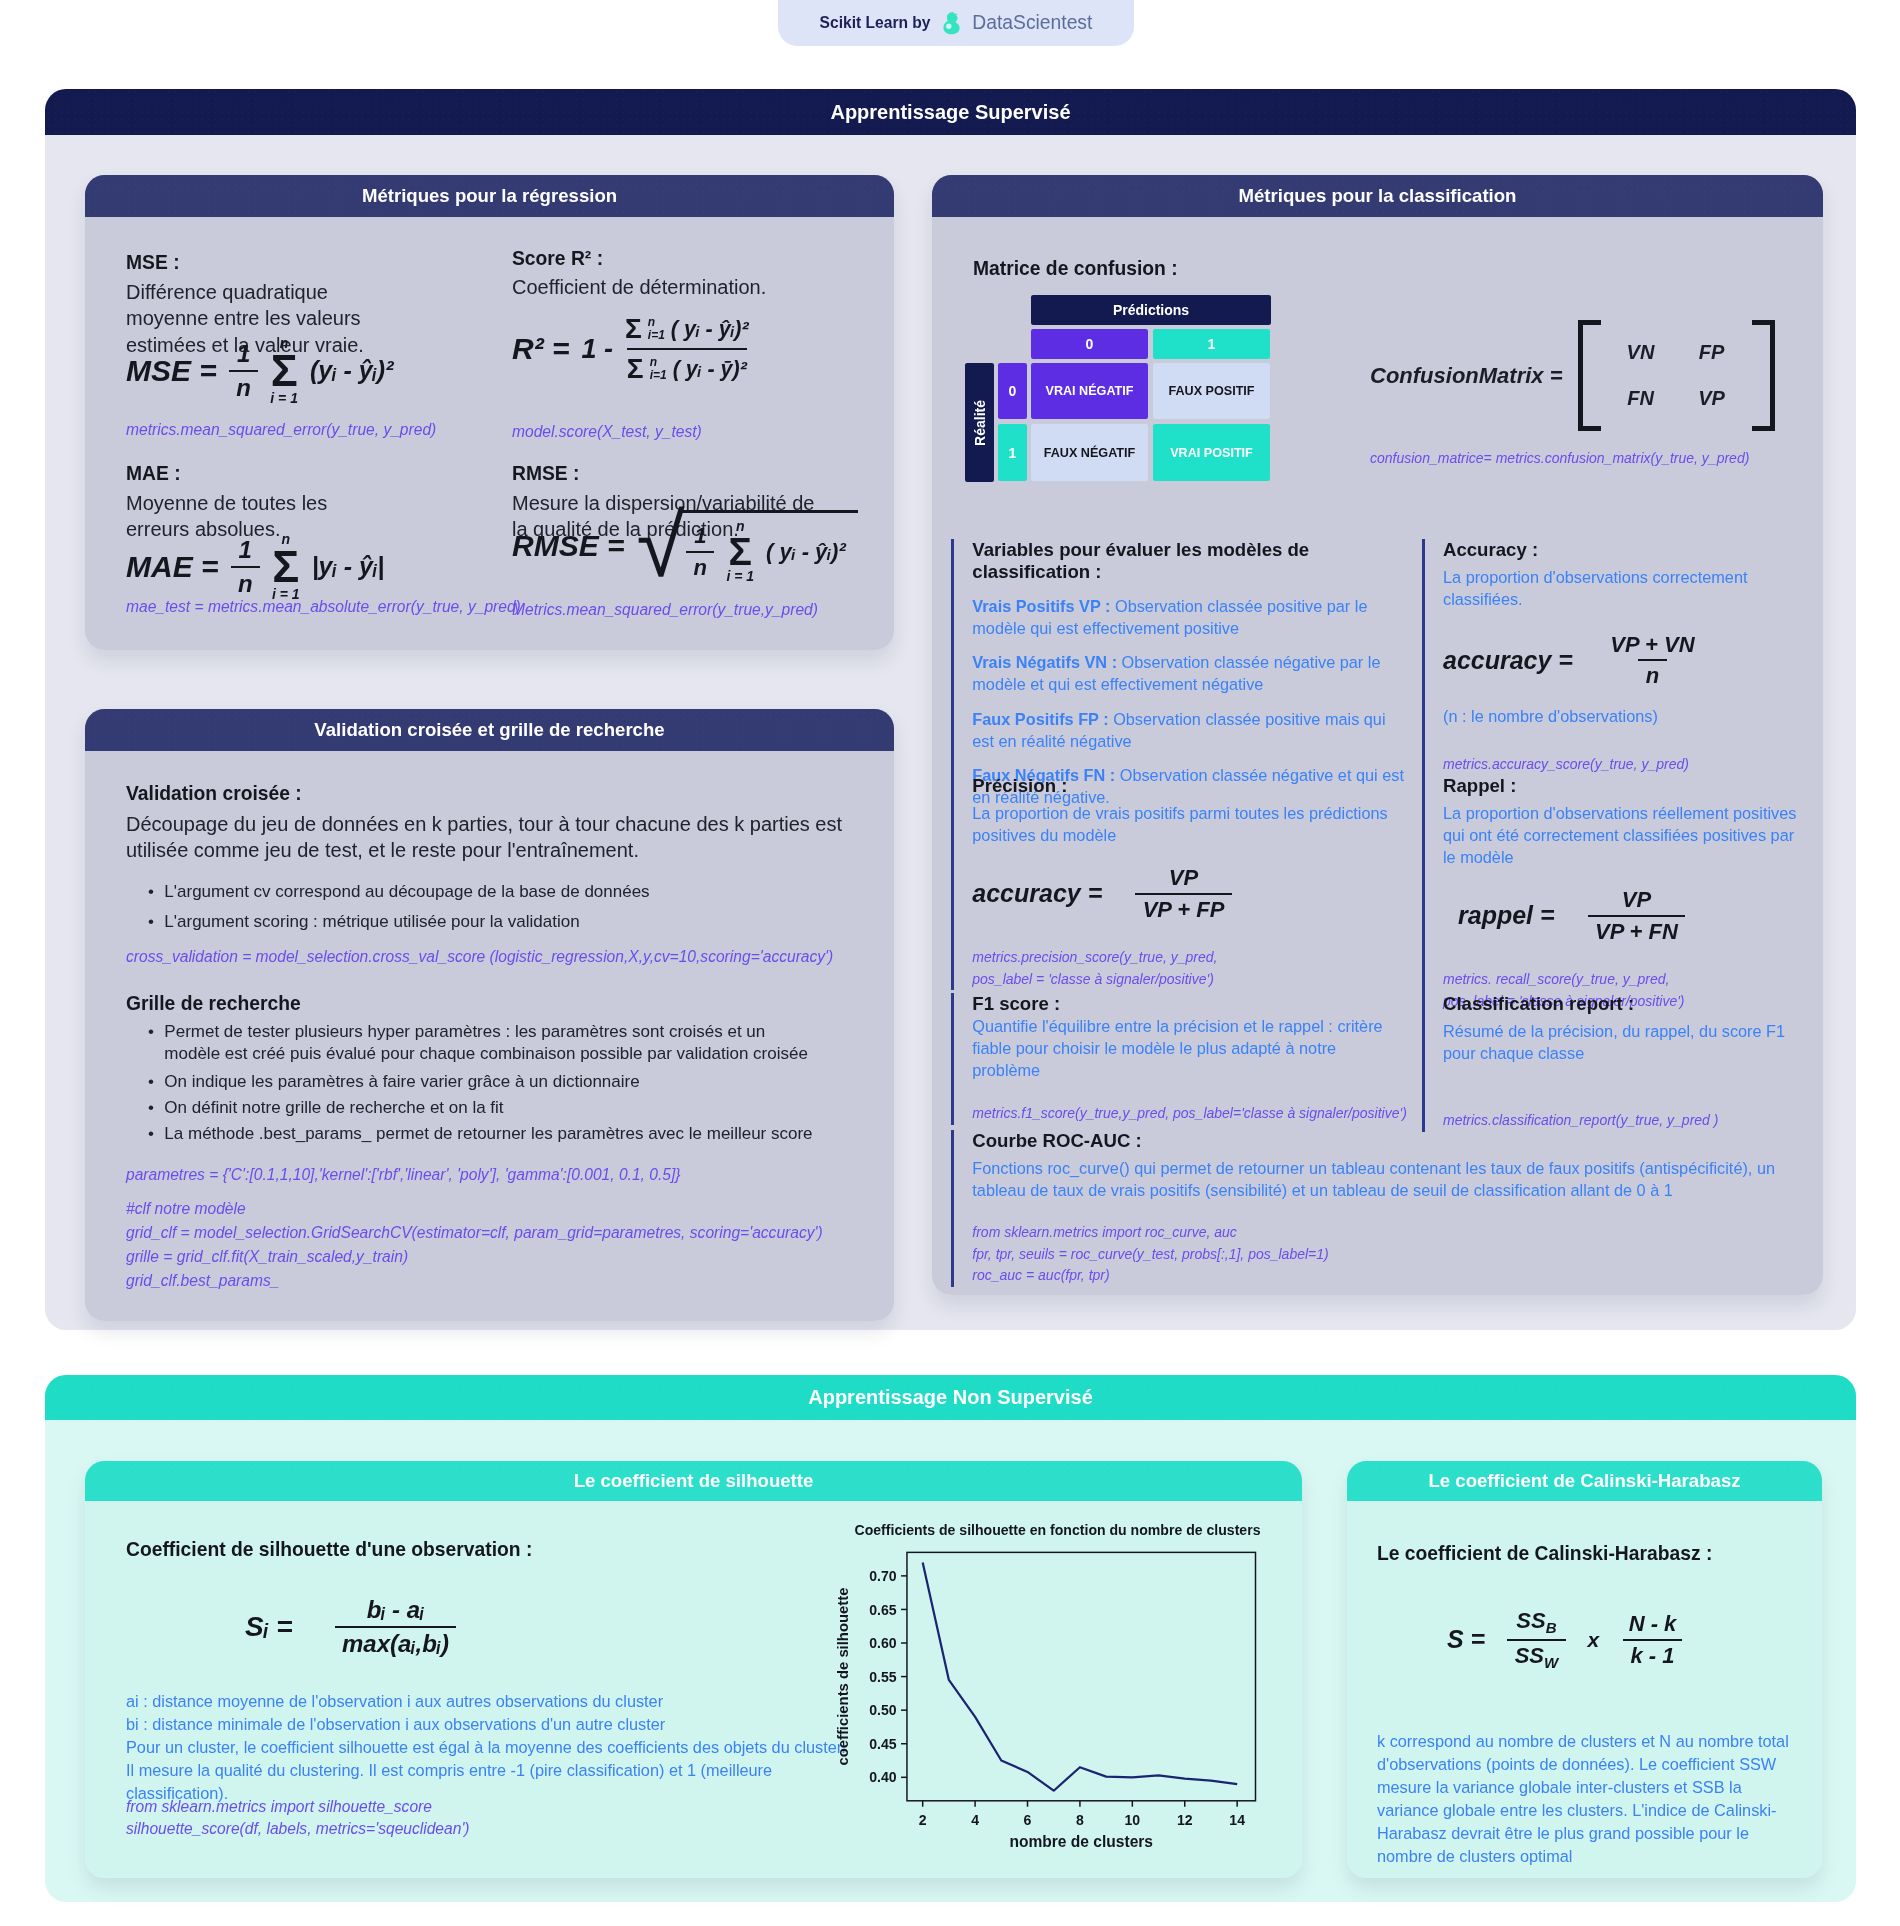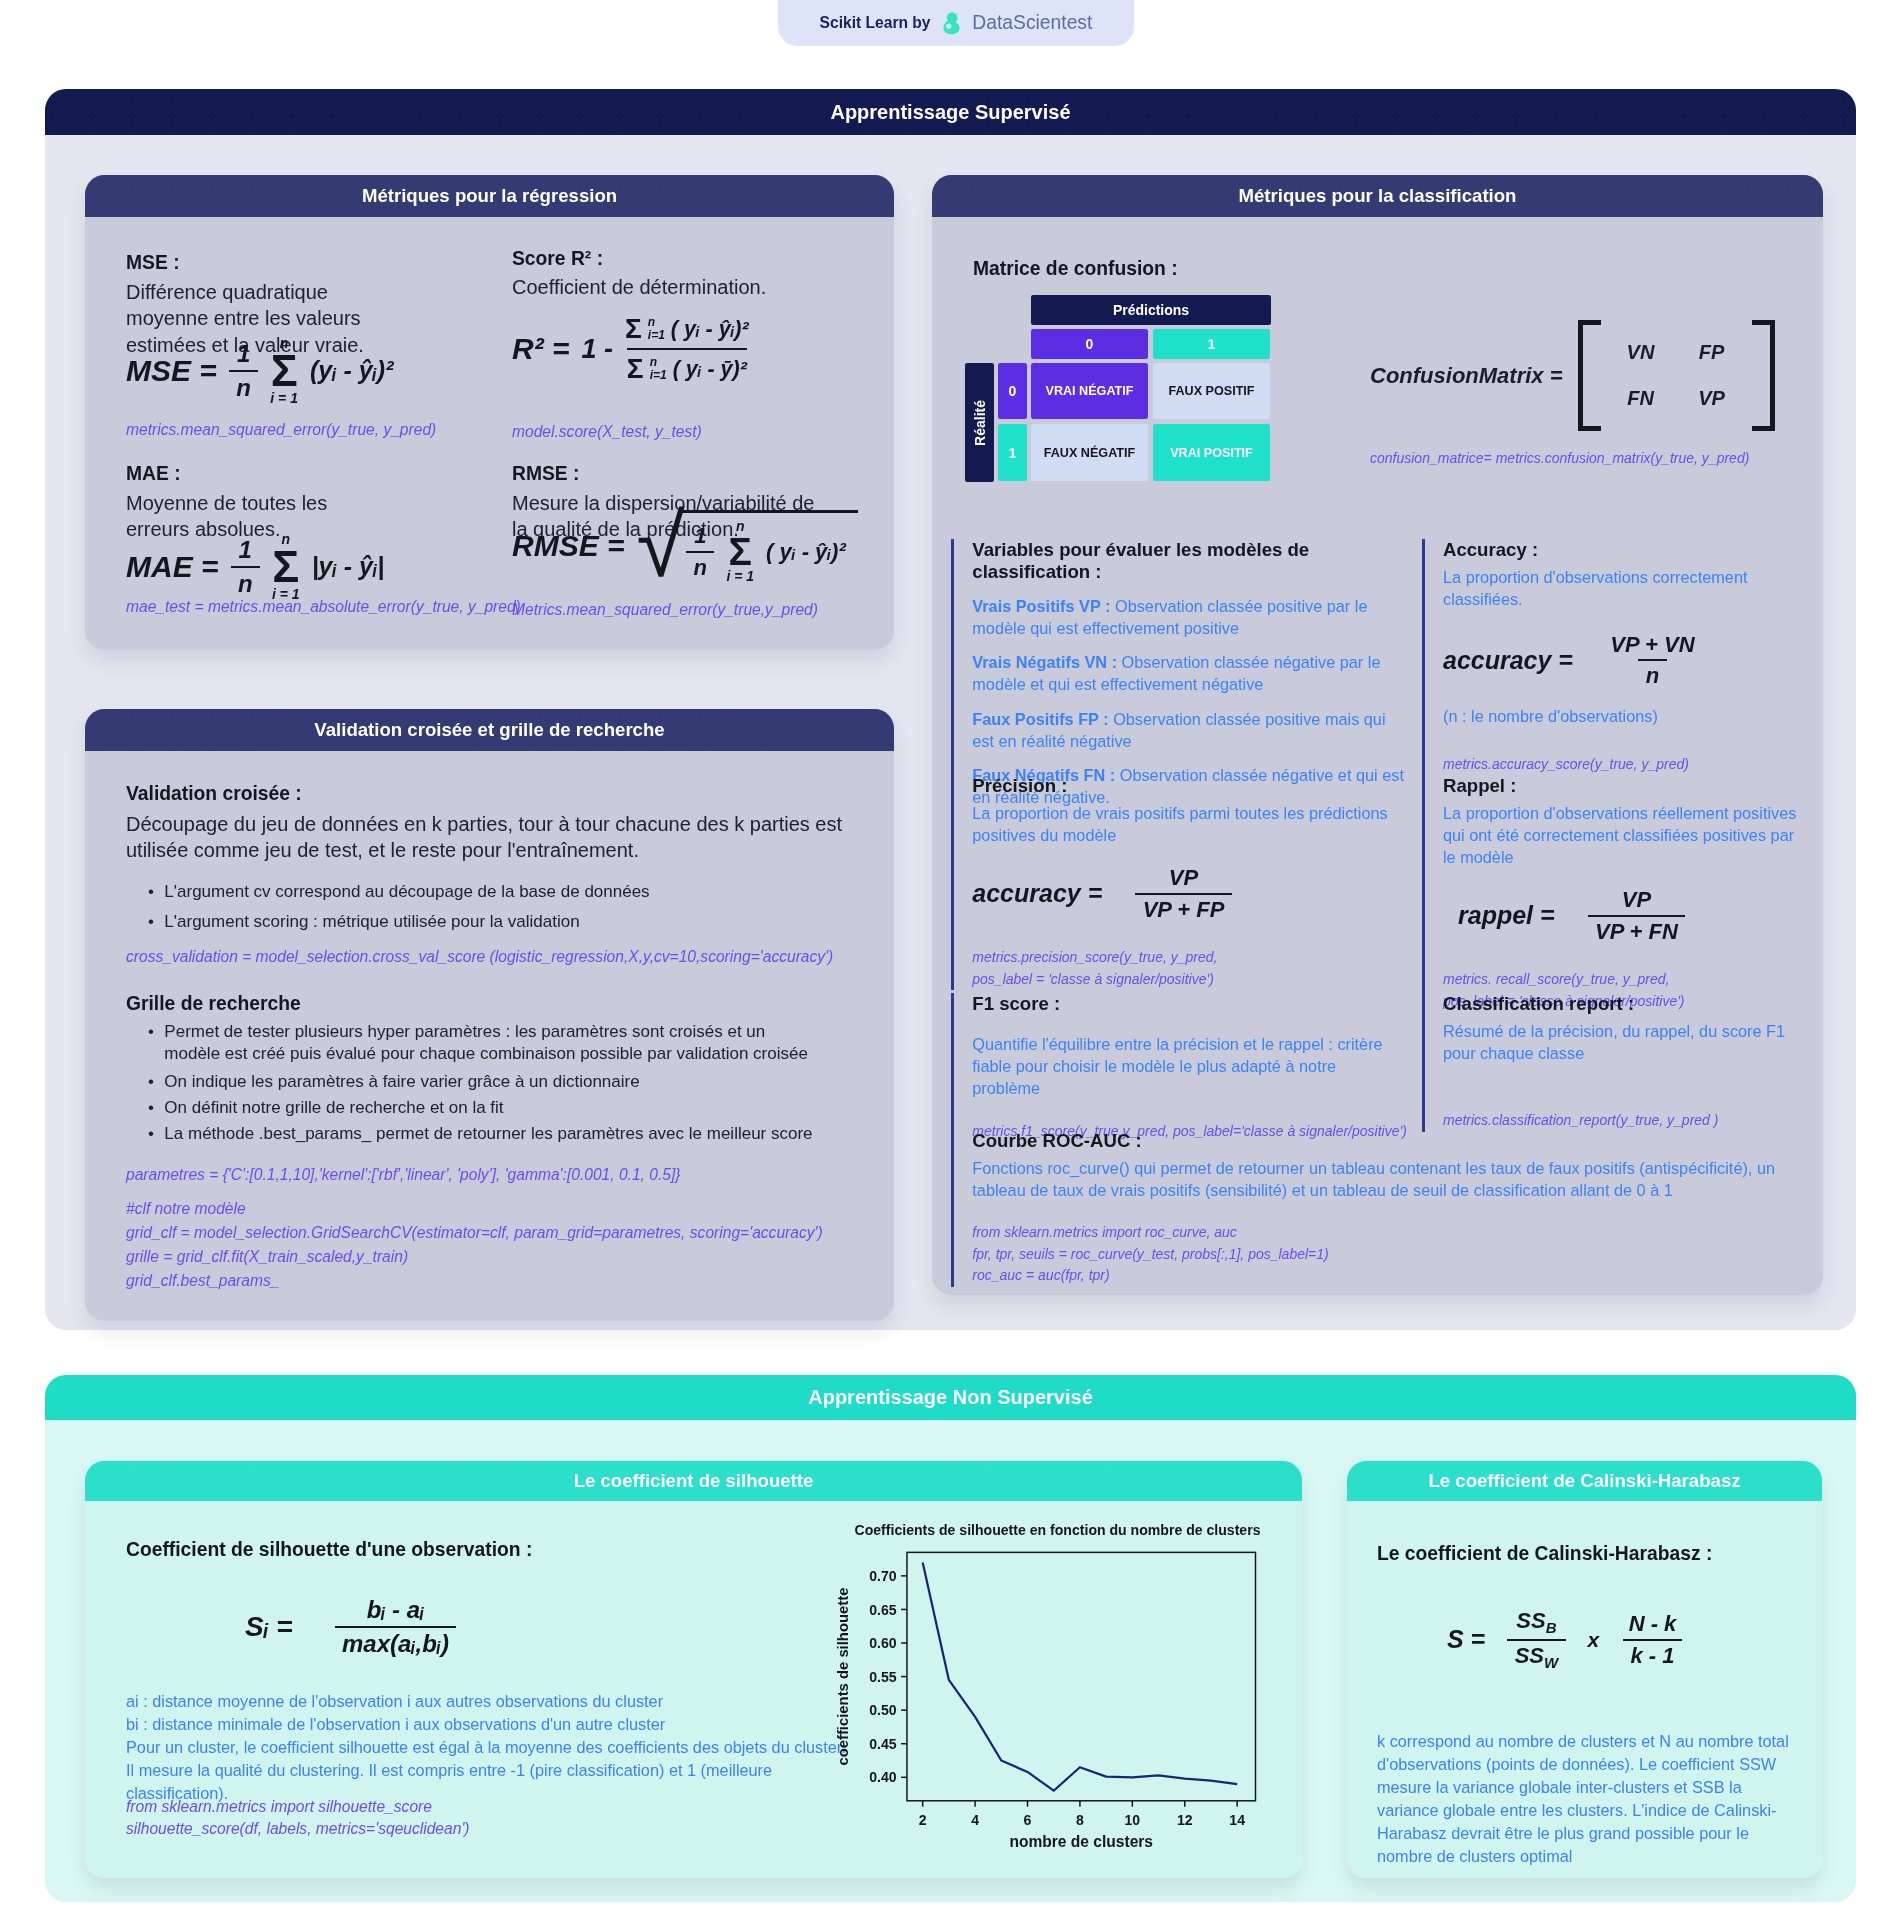--- a/index.html
+++ b/index.html
@@ -306,21 +306,21 @@
           </span>
       </div>
       <div class="code-sm" style="margin-top:25px;">
         <div>metrics. recall_score(y_true, y_pred,</div>
         <div>pos_label = 'classe à signaler/positive')</div>
       </div>
     </div>
 
     <div class="abs subcol" style="left:19.3px;top:818px;width:438px;">
       <div class="lbl-sm">F1 score :</div>
-      <div class="desc-sm" style="margin-top:18px;width:416px;">Quantifie l'équilibre entre la précision et le rappel : critère fiable pour choisir le modèle le plus adapté à notre problème</div>
+      <div class="desc-sm" style="margin-top:0;width:416px;">Quantifie l'équilibre entre la précision et le rappel : critère fiable pour choisir le modèle le plus adapté à notre problème</div>
       <div class="code-sm" style="margin-top:22px;">metrics.f1_score(y_true,y_pred, pos_label='classe à signaler/positive')</div>
     </div>
     <div class="abs subcol" style="left:490px;top:818px;width:360px;">
       <div class="lbl-sm">Classification report :</div>
       <div class="desc-sm" style="margin-top:4.5px;">Résumé de la précision, du rappel, du score F1 pour chaque classe</div>
       <div class="code-sm" style="margin-top:46px;">metrics.classification_report(y_true, y_pred )</div>
     </div>
 
     <div class="abs subcol" style="left:19.3px;top:955px;width:831px;">
       <div class="lbl-sm">Courbe ROC-AUC :</div>

